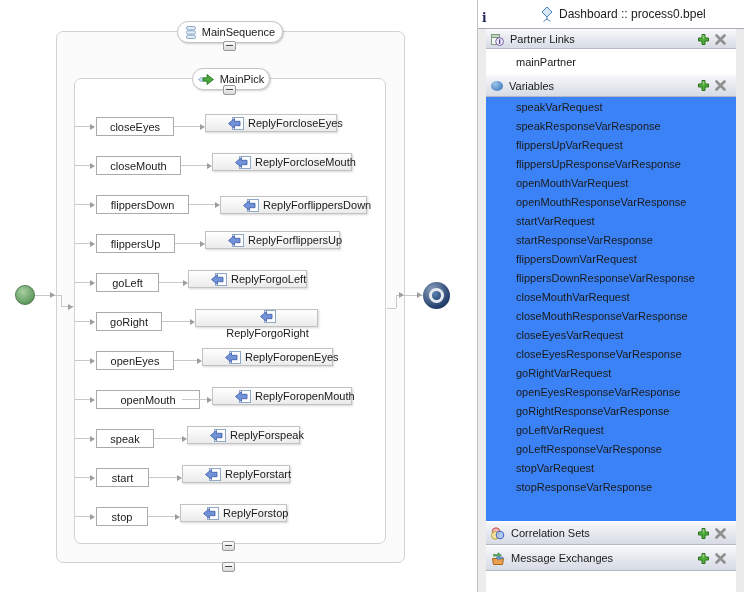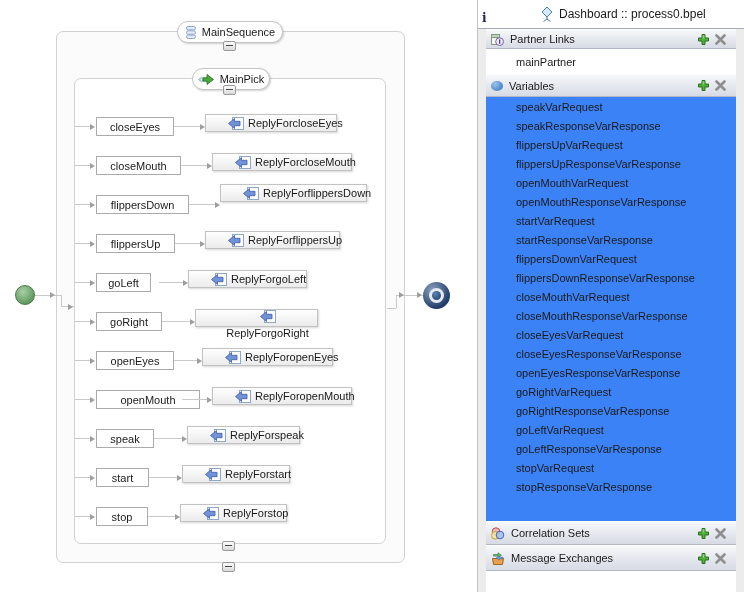--- a/index.html
+++ b/index.html
@@ -204,21 +204,21 @@
     <span>ReplyForcloseMouth</span>
   </div>
 
   <div class="link" style="left:75px;top:204px;width:15px;"></div>
   <div class="arr" style="left:90px;top:202px;"></div>
   <div class="cond" style="left:96px;top:195px;width:93px;">
       <span>flippersDown</span>
     </div>
   <div class="link" style="left:189px;top:204px;width:26px;"></div>
   <div class="arr" style="left:215px;top:202px;"></div>
-  <div class="reply" style="left:220px;top:184px;width:147px;">
+  <div class="reply" style="left:220px;top:196px;width:147px;">
     <svg class="ic" width="16" height="13">
         <use href="#ic-reply"></use>
       </svg>
     <span>ReplyForflippersDown</span>
   </div>
 
   <div class="link" style="left:75px;top:243px;width:15px;"></div>
   <div class="arr" style="left:90px;top:241px;"></div>
   <div class="cond" style="left:96px;top:234px;width:79px;">
       <span>flippersUp</span>
@@ -227,21 +227,21 @@
   <div class="arr" style="left:200px;top:241px;"></div>
   <div class="reply" style="left:205px;top:231px;width:135px;">
     <svg class="ic" width="16" height="13">
         <use href="#ic-reply"></use>
       </svg>
     <span>ReplyForflippersUp</span>
   </div>
 
   <div class="link" style="left:75px;top:282px;width:15px;"></div>
   <div class="arr" style="left:90px;top:280px;"></div>
-  <div class="cond" style="left:96px;top:273px;width:55px;">
+  <div class="cond" style="left:96px;top:273px;width:63px;">
       <span>goLeft</span>
     </div>
   <div class="link" style="left:159px;top:282px;width:24px;"></div>
   <div class="arr" style="left:183px;top:280px;"></div>
   <div class="reply" style="left:188px;top:270px;width:119px;">
     <svg class="ic" width="16" height="13">
         <use href="#ic-reply"></use>
       </svg>
     <span>ReplyForgoLeft</span>
   </div>
@@ -382,22 +382,22 @@
       <div class="pitem">openMouthVarRequest</div>
       <div class="pitem">openMouthResponseVarResponse</div>
       <div class="pitem">startVarRequest</div>
       <div class="pitem">startResponseVarResponse</div>
       <div class="pitem">flippersDownVarRequest</div>
       <div class="pitem">flippersDownResponseVarResponse</div>
       <div class="pitem">closeMouthVarRequest</div>
       <div class="pitem">closeMouthResponseVarResponse</div>
       <div class="pitem">closeEyesVarRequest</div>
       <div class="pitem">closeEyesResponseVarResponse</div>
+      <div class="pitem">goRightVarRequest</div>
       <div class="pitem">openEyesResponseVarResponse</div>
-      <div class="pitem">goRightVarRequest</div>
       <div class="pitem">goRightResponseVarResponse</div>
       <div class="pitem">goLeftVarRequest</div>
       <div class="pitem">goLeftResponseVarResponse</div>
       <div class="pitem">stopVarRequest</div>
       <div class="pitem">stopResponseVarResponse</div>
     </div>
 
     <div class="sec-header h-cor">
       <svg class="ic" width="14" height="13">
           <use href="#ic-corr"></use>

